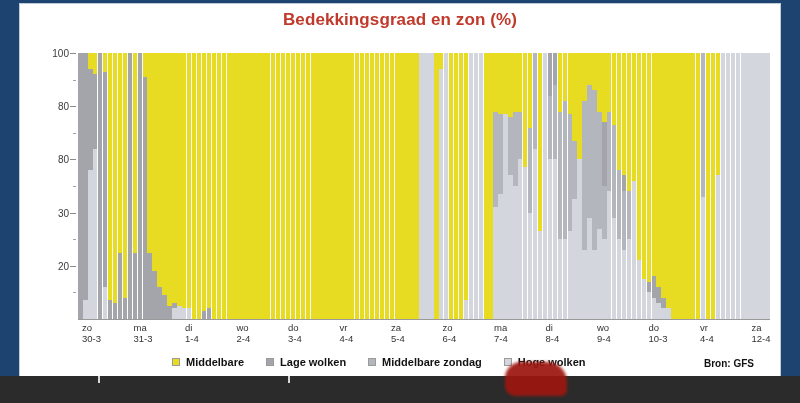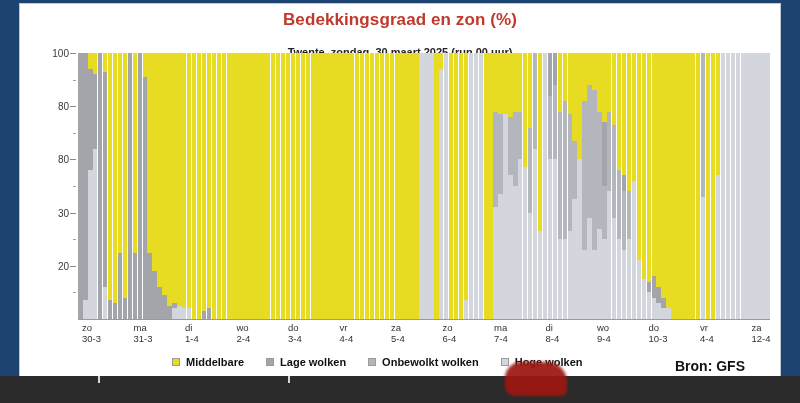--- a/index.html
+++ b/index.html
@@ -199,37 +199,36 @@
     font-weight: bold;
   }
   .legend-swatch {
     width: 8px;
     height: 8px;
     border: 1px solid #9b9b9b;
     box-sizing: border-box;
   }
   #source-label {
     position: absolute;
-    right: 35px;
+    right: 26px;
     top: 2px;
-    font-size: 14px;
+    font-size: 10px;
     font-weight: bold;
     color: #111111;
   }
 </style>
 </head>
 <body>
 
 <div id="screen">
 
   <div id="window">
 
     <div id="chart-header">
       <div id="chart-title">Bedekkingsgraad en zon (%)</div>
-      <div id="chart-subtitle">Twente, zondag, 30 maart 2025 (run 00 uur)</div>
     </div>
 
     <div id="plot-area">
       <div id="y-axis">
           <div class="y-label" style="top: 80%;">20</div>
           <div class="y-tick-major" style="top: 80%;"></div>
           <div class="y-label" style="top: 60%;">30</div>
           <div class="y-tick-major" style="top: 60%;"></div>
           <div class="y-label" style="top: 40%;">80</div>
           <div class="y-tick-major" style="top: 40%;"></div>
@@ -851,21 +850,21 @@
           <div class="legend-item">
             <span class="legend-swatch" style="background: rgb(232, 220, 34);"></span>
             <span>Middelbare</span>
           </div>
           <div class="legend-item">
             <span class="legend-swatch" style="background: rgb(163, 165, 170);"></span>
             <span>Lage wolken</span>
           </div>
           <div class="legend-item">
             <span class="legend-swatch" style="background: rgb(180, 182, 189);"></span>
-            <span>Onbewolkt wolken</span>
+            <span>Middelbare zondag</span>
           </div>
           <div class="legend-item">
             <span class="legend-swatch" style="background: rgb(211, 214, 221);"></span>
             <span>Hoge wolken</span>
           </div>
         </div>
       <div id="source-label">Bron: GFS</div>
     </div>
 
   </div>

